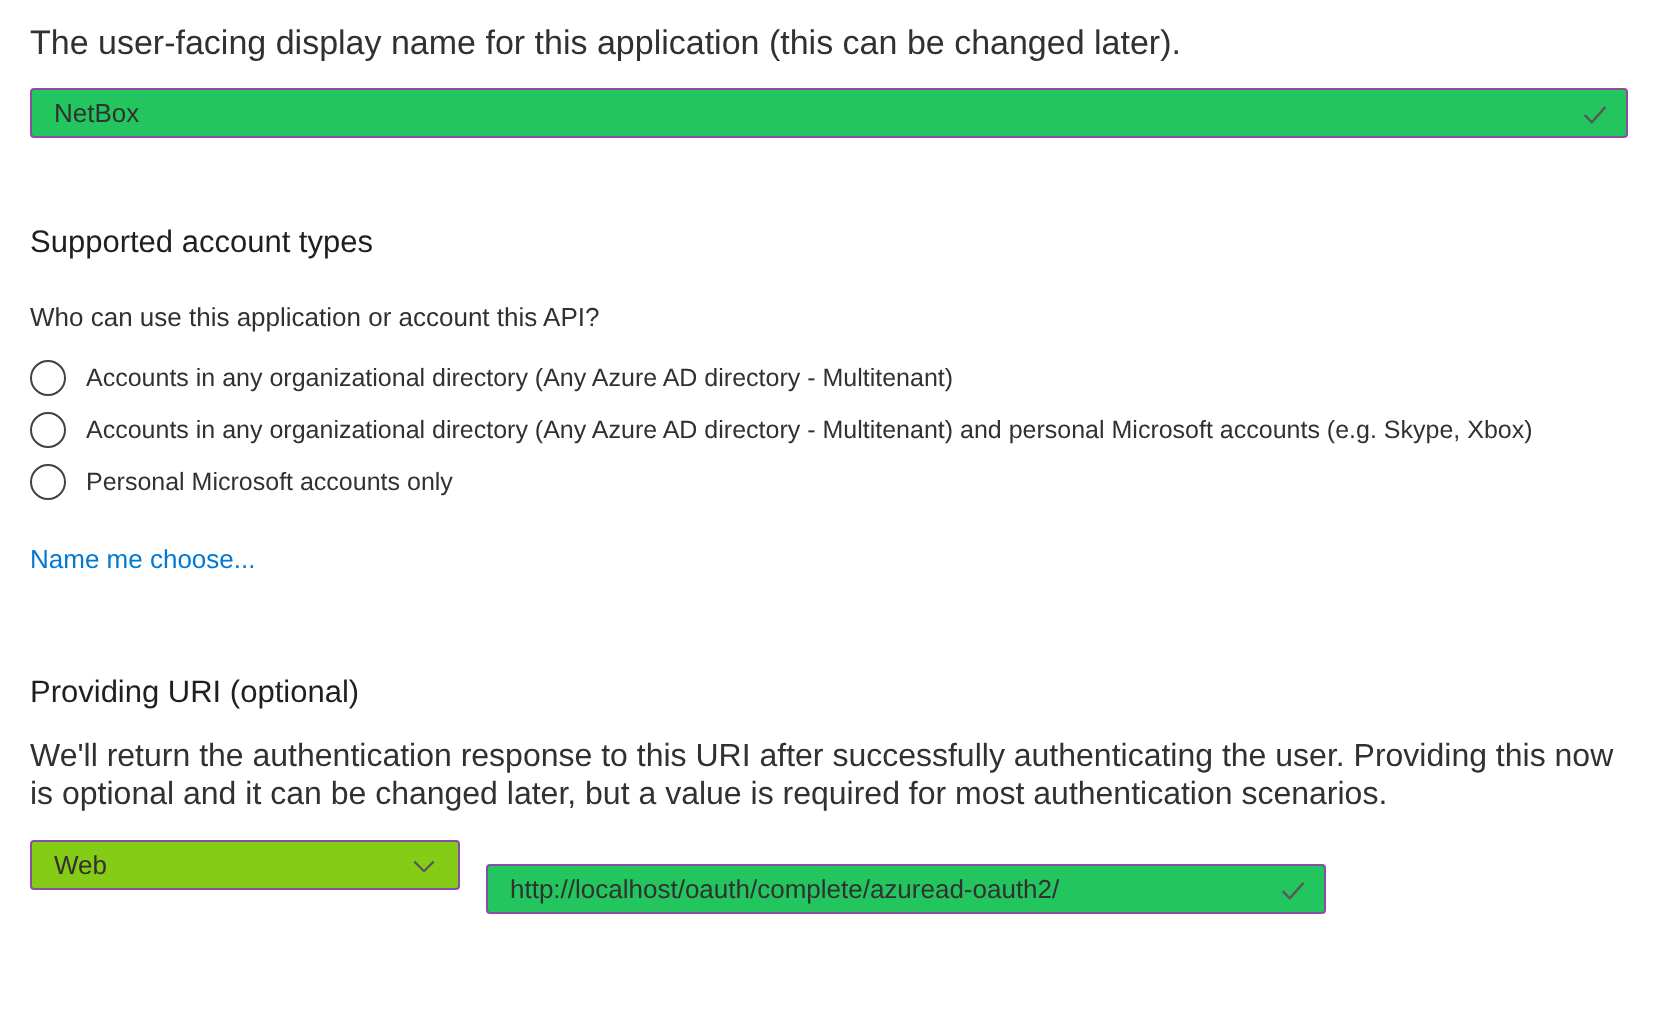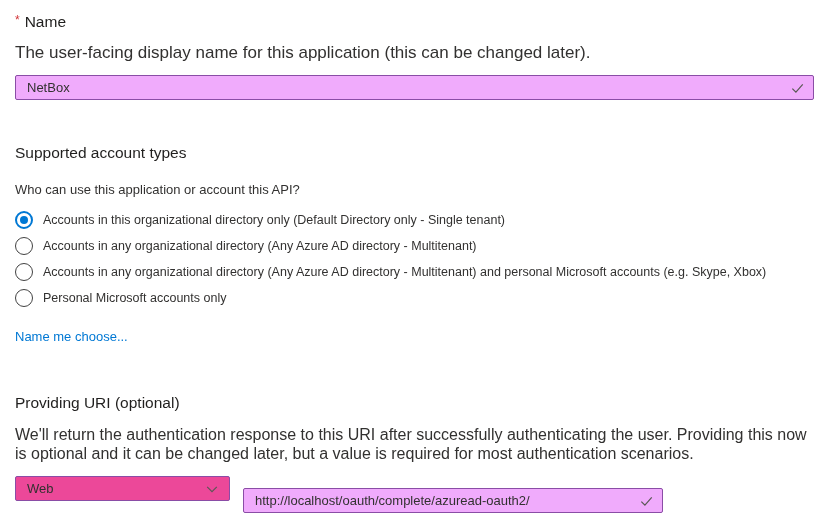--- a/index.html
+++ b/index.html
@@ -13,21 +13,21 @@
   .heading{font-size:15.5px;line-height:19px;color:#201f1e;font-weight:400;}
   .name-heading{margin-top:11px;}
   .req{color:#d13438;font-size:12px;vertical-align:3px;margin-right:5px;}
 
   .desc{margin-top:14px;font-size:17px;line-height:16px;color:#323130;}
 
   .textfield{position:relative;margin-top:14px;height:25px;box-sizing:border-box;}
   .name-field{width:799px;}
   .tf-input{
     width:100%;height:25px;box-sizing:border-box;
-    border:1px solid #8a4da6;border-radius:2px;background:#f0abfc;
+    border:1px solid #8a4da6;border-radius:2px;background:#22c55e;
     padding:0 30px 0 11px;font-family:inherit;font-size:13px;color:#323130;
     outline:none;
   }
   .valid-icon{position:absolute;right:9px;top:50%;transform:translateY(-50%);line-height:0;}
   .valid-icon svg{display:block;}
 
   .sat-heading{margin-top:43px;}
   .question{margin-top:20px;font-size:13px;line-height:16px;}
 
   .radio-list{margin-top:9px;}
@@ -45,56 +45,49 @@
 
   .help-link{display:inline-block;margin-top:18px;font-size:13px;line-height:16px;
     color:#0078d4;text-decoration:none;cursor:pointer;}
 
   .ruri-heading{margin-top:48px;}
   .ruri-desc{margin-top:13px;font-size:16px;line-height:19px;max-width:800px;}
 
   .bottom-row{display:flex;margin-top:13px;gap:13px;}
   .dropdown{
     width:215px;height:25px;box-sizing:border-box;
-    border:1px solid #8a4da6;border-radius:2px;background:#ec4899;
+    border:1px solid #8a4da6;border-radius:2px;background:#84cc16;
     display:flex;align-items:center;justify-content:space-between;
     padding:0 10px 0 11px;font-size:13px;color:#323130;cursor:pointer;
   }
   .chev{line-height:0;}
   .uri-field{width:420px;margin-top:12px;}
 </style>
 </head>
 <body>
 
 <div class="page">
 
-  <div class="heading name-heading">
-    <span class="req">*</span><span>Name</span>
-  </div>
 
   <div class="desc">The user-facing display name for this application (this can be changed later).</div>
 
   <div class="textfield name-field">
     <input class="tf-input" type="text" value="NetBox" style="">
     <span class="valid-icon">
       <svg width="15" height="15" viewBox="0 0 16 16" fill="none">
         <path d="M2.5 8.6 L6.3 12.4 L13.6 4.2" stroke="#5a5855" stroke-width="1.3" fill="none"></path>
       </svg>
     </span>
   </div>
 
   <div class="heading sat-heading">Supported account types</div>
 
   <div class="question">Who can use this application or account this API?</div>
 
   <div class="radio-list">
-    <div class="radio-row selected">
-      <span class="radio"></span>
-      <span class="radio-label">Accounts in this organizational directory only (Default Directory only - Single tenant)</span>
-    </div>
     <div class="radio-row">
       <span class="radio"></span>
       <span class="radio-label">Accounts in any organizational directory (Any Azure AD directory - Multitenant)</span>
     </div>
     <div class="radio-row">
       <span class="radio"></span>
       <span class="radio-label">Accounts in any organizational directory (Any Azure AD directory - Multitenant) and personal Microsoft accounts (e.g. Skype, Xbox)</span>
     </div>
     <div class="radio-row">
       <span class="radio"></span>

